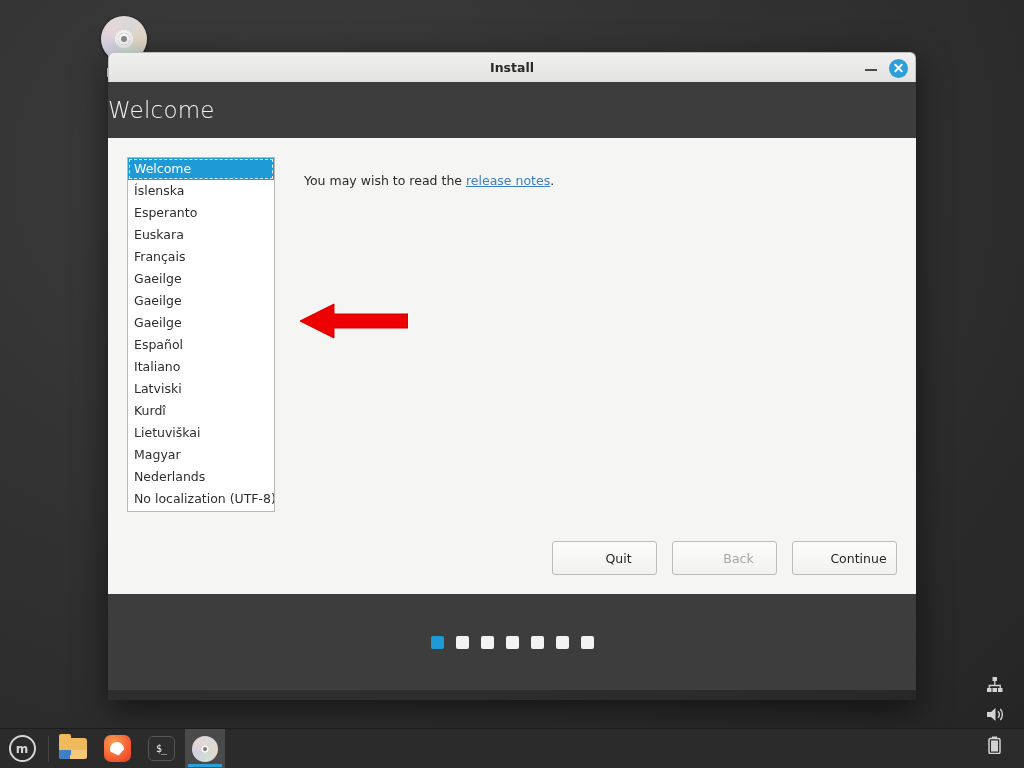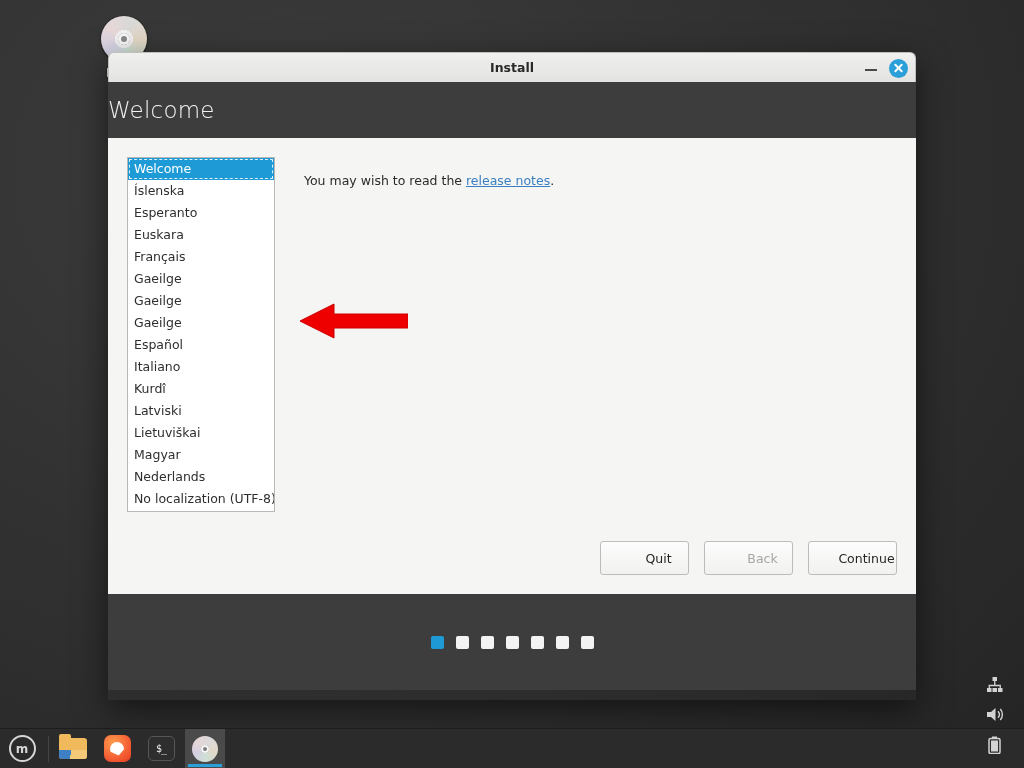--- a/index.html
+++ b/index.html
@@ -133,21 +133,21 @@
   #release-link {
     color: #3a7fc1; text-decoration: underline; cursor: pointer;
   }
 
   
   #btn-row {
     position: absolute; right: 19px; bottom: 19px;
     display: flex; gap: 15px;
   }
   .gbtn {
-    width: 89px; height: 34px;
+    width: 105px; height: 34px;
     border: 1px solid #bcbcba; border-radius: 3px;
     background: linear-gradient(#fdfdfd, #f1f1ef);
     font-size: 12.5px; color: #262626;
     display: flex; align-items: center; justify-content: center;
     cursor: pointer;
     font-family: "DejaVu Sans", "Liberation Sans", sans-serif;
     padding-left: 28px;
   }
   .gbtn.disabled { color: #a6a6a4; cursor: default; }
 
@@ -289,22 +289,22 @@
           <div class="lang-item selected">Welcome</div>
           <div class="lang-item">Íslenska</div>
           <div class="lang-item">Esperanto</div>
           <div class="lang-item">Euskara</div>
           <div class="lang-item">Français</div>
           <div class="lang-item">Gaeilge</div>
           <div class="lang-item">Gaeilge</div>
           <div class="lang-item">Gaeilge</div>
           <div class="lang-item">Español</div>
           <div class="lang-item">Italiano</div>
+          <div class="lang-item">Latviski</div>
           <div class="lang-item">Kurdî</div>
-          <div class="lang-item">Latviski</div>
           <div class="lang-item">Lietuviškai</div>
           <div class="lang-item">Magyar</div>
           <div class="lang-item">Nederlands</div>
           <div class="lang-item">No localization (UTF-8)</div>
         </div>
 
       <div id="right-pane">
         <div id="release-text">
           <span>You may wish to read the </span><span id="release-link">release notes</span><span>.</span>
         </div>

